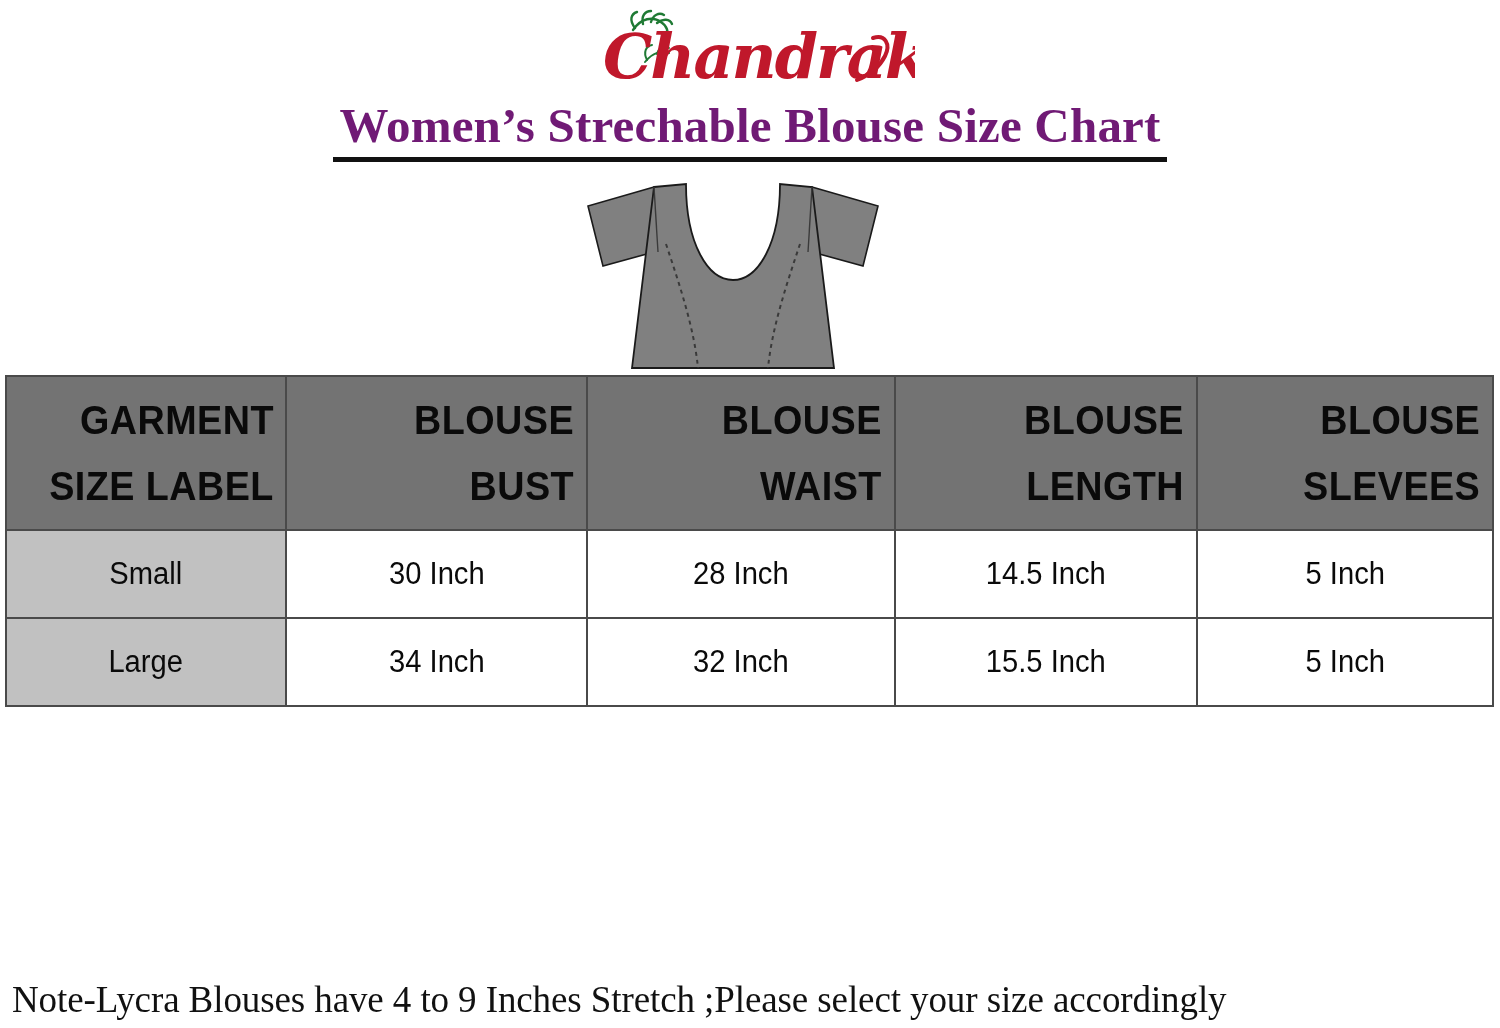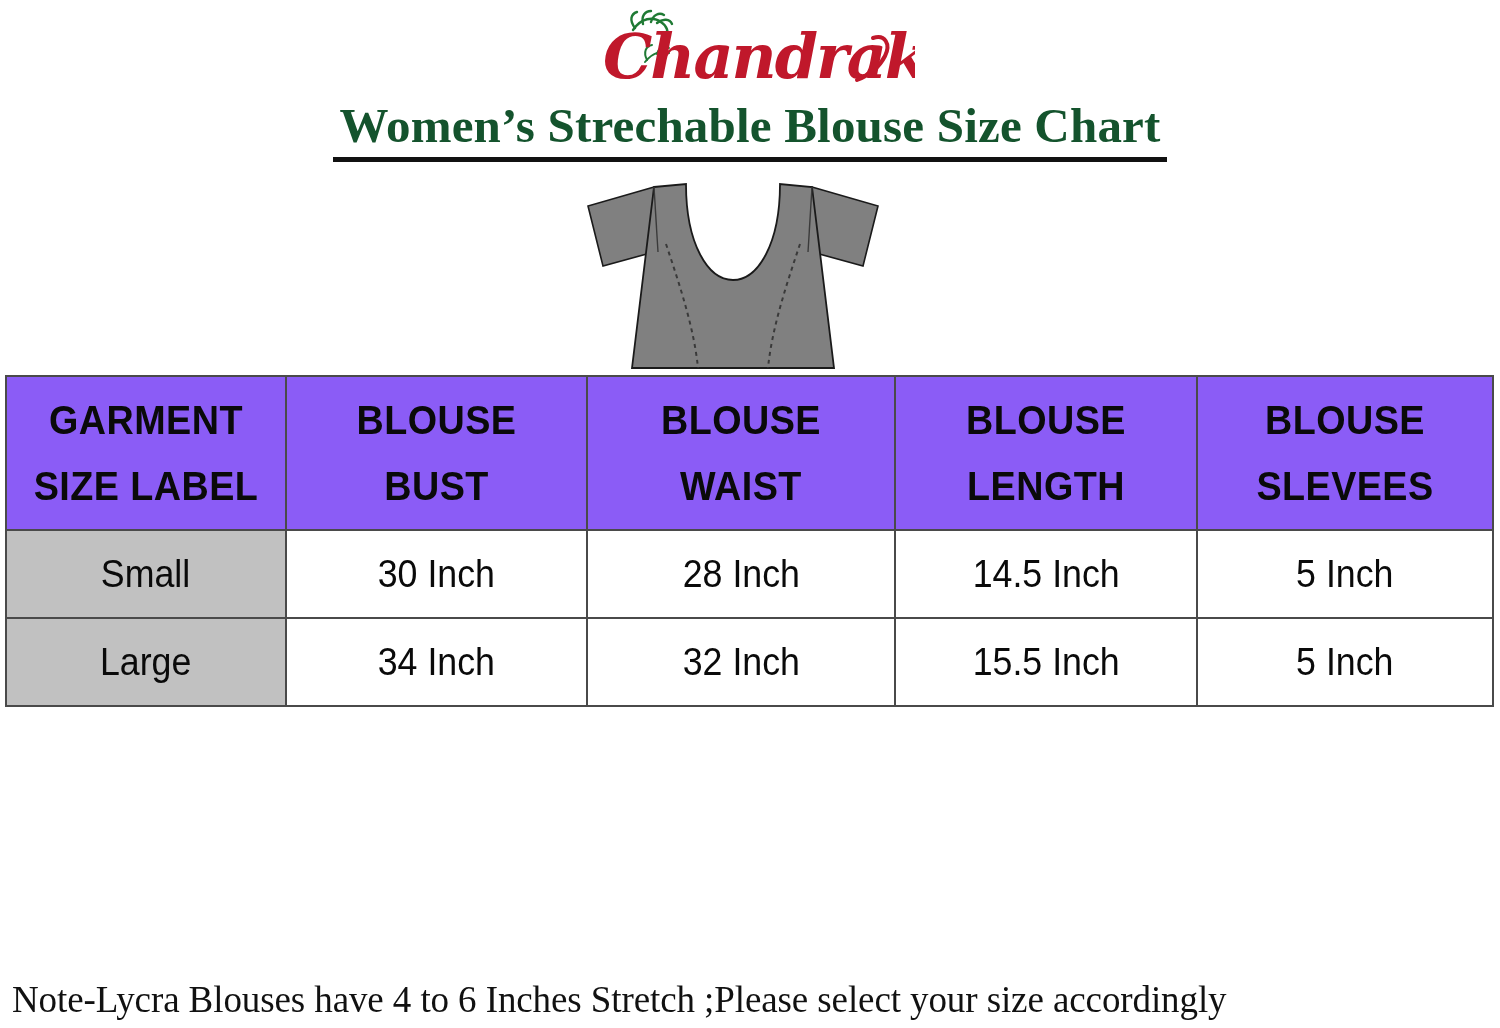--- a/index.html
+++ b/index.html
@@ -42,21 +42,21 @@
     top: 100px;
     width: 1500px;
     text-align: center;
   }
   #page-title {
     display: inline-block;
     font-family: "Liberation Serif", serif;
     font-weight: 700;
     font-size: 49px;
     line-height: 1.05;
-    color: #14532d;
+    color: #701a75;
     letter-spacing: 0.2px;
     padding: 0 6px 6px 6px;
     border-bottom: 5px solid #111111;
     white-space: nowrap;
   }
 
   
   #blouse-illustration {
     position: absolute;
     left: 558px;
@@ -73,42 +73,42 @@
     width: 1487px;
     border-collapse: collapse;
     table-layout: fixed;
   }
   #size-table td, #size-table th {
     border: 2px solid #4a4a4a;
     padding: 0;
     margin: 0;
   }
   #size-table thead th {
-    background: #8b5cf6;
+    background: #737373;
     height: 152px;
     vertical-align: middle;
-    text-align: center;
+    text-align: right;
   }
   .hdr-line {
     display: block;
     font-family: "Liberation Sans", sans-serif;
     font-weight: 700;
     font-size: 41px;
     line-height: 1.62;
     color: #0a0a0a;
     letter-spacing: 0.5px;
     transform: scaleX(0.92);
   }
   #size-table tbody td {
     height: 86px;
     vertical-align: middle;
     text-align: center;
     background: #ffffff;
     font-family: "Liberation Sans", sans-serif;
-    font-size: 38px;
+    font-size: 31px;
     color: #0a0a0a;
     transform-origin: center;
   }
   #size-table tbody td .cellspan {
     display: inline-block;
     transform: scaleX(0.94);
     font-weight: 400;
   }
   #size-table tbody td.size-label {
     background: #c1c1c1;
@@ -230,13 +230,13 @@
     <tr>
       <td class="size-label"><span class="cellspan">Large</span></td>
       <td><span class="cellspan">34 Inch</span></td>
       <td><span class="cellspan">32  Inch</span></td>
       <td><span class="cellspan">15.5  Inch</span></td>
       <td><span class="cellspan">5  Inch</span></td>
     </tr>
   </tbody>
 </table>
 
-<div id="footer-note">Note-Lycra Blouses have 4 to 6 Inches Stretch ;Please select your size accordingly</div>
+<div id="footer-note">Note-Lycra Blouses have 4 to 9 Inches Stretch ;Please select your size accordingly</div>
 
 </body></html>

